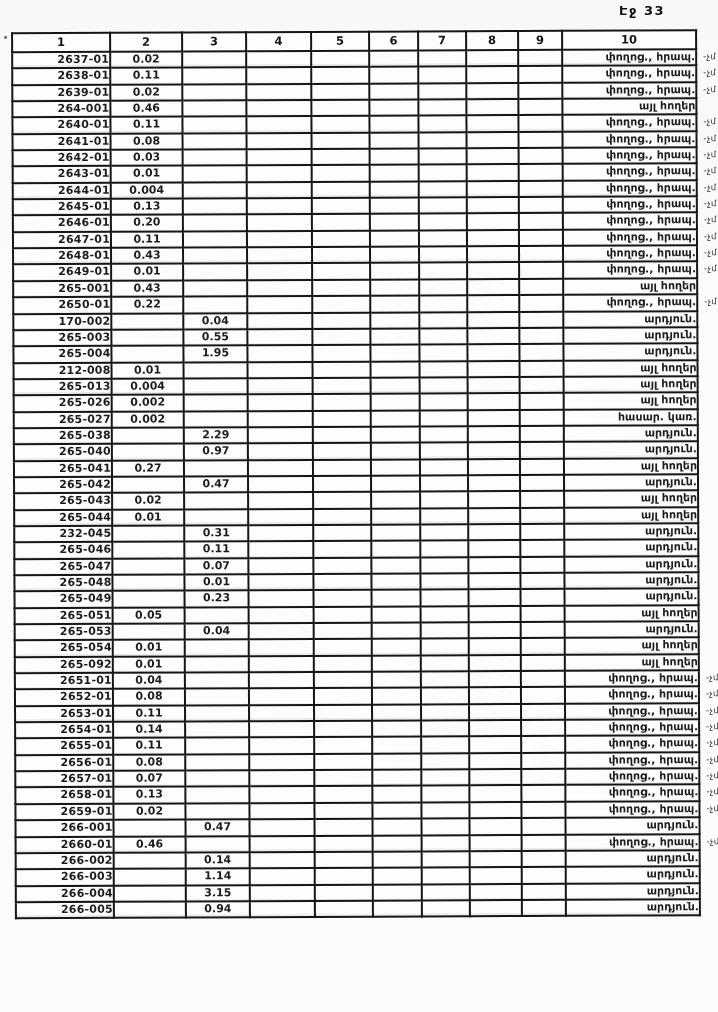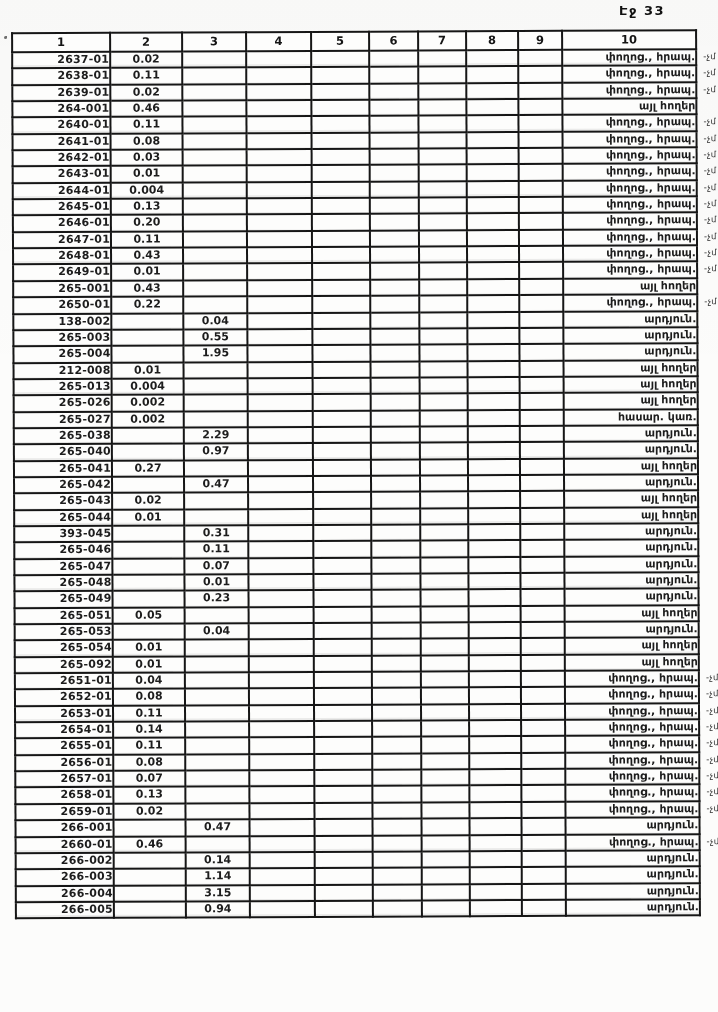--- a/index.html
+++ b/index.html
@@ -310,21 +310,21 @@
             <td class="cell-num"></td>
             <td class="cell-num"></td>
             <td class="cell-num"></td>
             <td class="cell-num"></td>
             <td class="cell-num"></td>
             <td class="cell-num"></td>
             <td class="cell-num"></td>
             <td class="cell-landuse">փողոց., հրապ.<span class="mark">-չմ</span></td>
           </tr>
           <tr>
-            <td class="cell-code">138-002</td>
+            <td class="cell-code">170-002</td>
             <td class="cell-num"></td>
             <td class="cell-num">0.04</td>
             <td class="cell-num"></td>
             <td class="cell-num"></td>
             <td class="cell-num"></td>
             <td class="cell-num"></td>
             <td class="cell-num"></td>
             <td class="cell-num"></td>
             <td class="cell-landuse">արդյուն.</td>
           </tr>
@@ -466,21 +466,21 @@
             <td class="cell-num"></td>
             <td class="cell-num"></td>
             <td class="cell-num"></td>
             <td class="cell-num"></td>
             <td class="cell-num"></td>
             <td class="cell-num"></td>
             <td class="cell-num"></td>
             <td class="cell-landuse">այլ հողեր</td>
           </tr>
           <tr>
-            <td class="cell-code">393-045</td>
+            <td class="cell-code">232-045</td>
             <td class="cell-num"></td>
             <td class="cell-num">0.31</td>
             <td class="cell-num"></td>
             <td class="cell-num"></td>
             <td class="cell-num"></td>
             <td class="cell-num"></td>
             <td class="cell-num"></td>
             <td class="cell-num"></td>
             <td class="cell-landuse">արդյուն.</td>
           </tr>

